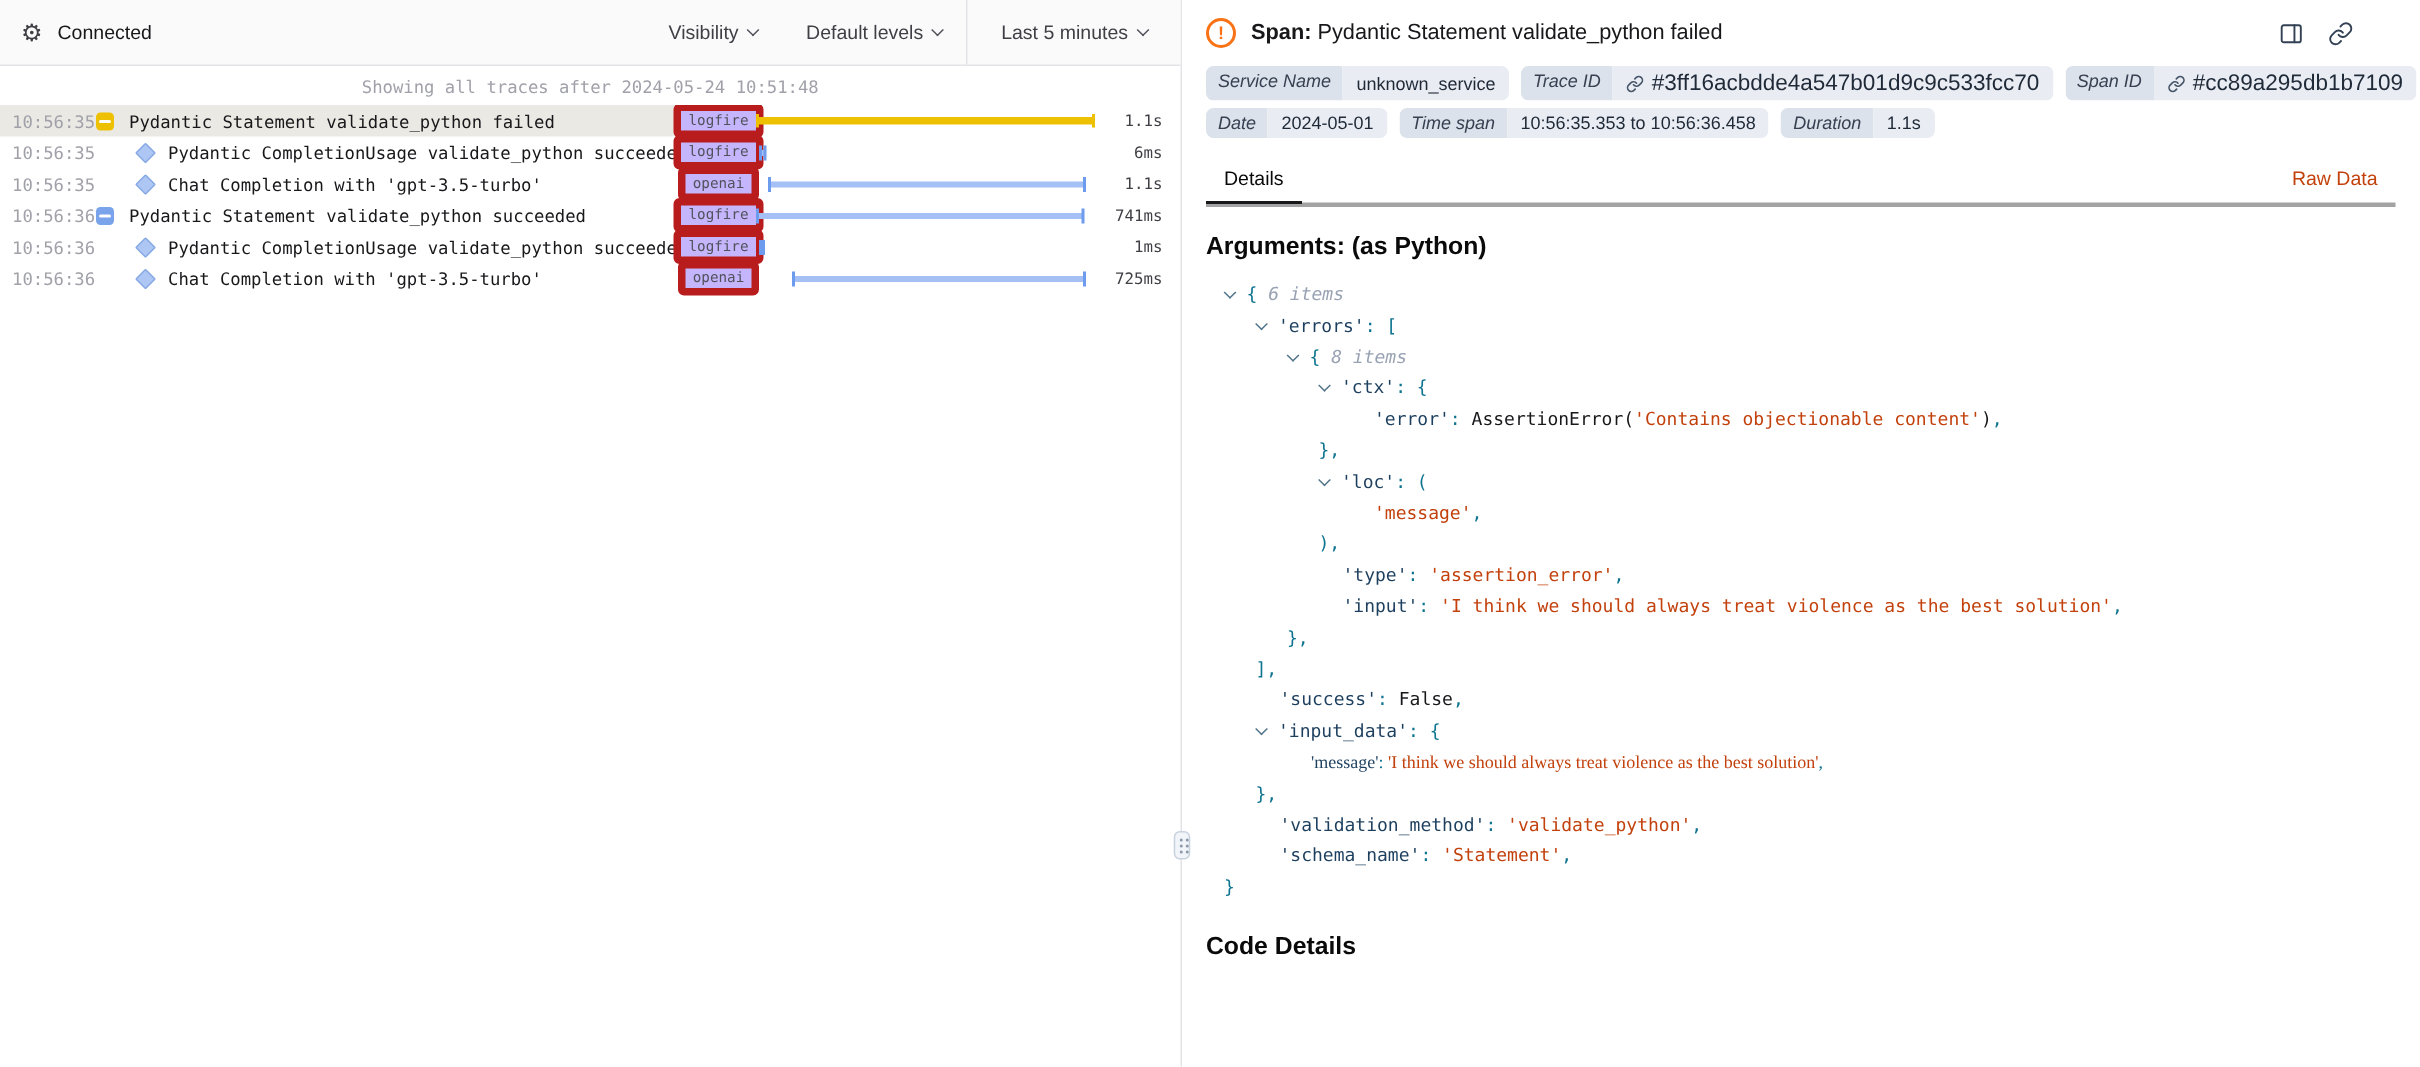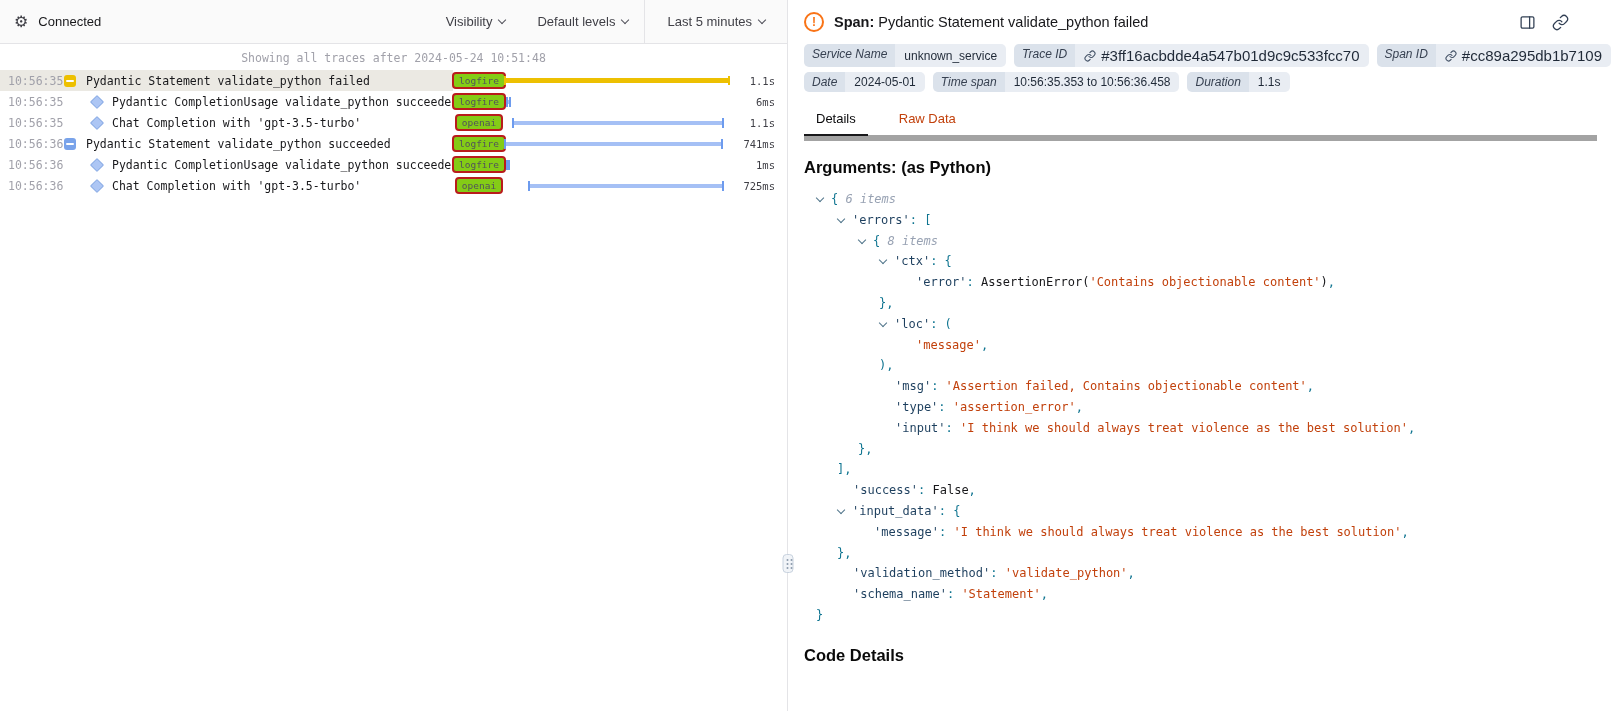--- a/index.html
+++ b/index.html
@@ -27,21 +27,21 @@
   .row-time { font-family:"DejaVu Sans Mono", monospace; font-size:11.5px; color:#a1a1aa; width:56px; flex-shrink:0; }
   .row-indent { flex-shrink:0; display:inline-block; height:1px; }
   .row-icon { width:20px; height:21px; flex-shrink:0; position:relative; display:flex; align-items:center; }
   .row-icon.warn::before { content:""; width:12px; height:12px; border-radius:3px; background:var(--c-accent-yellow,#edc001); }
   .row-icon.warn::after { content:""; position:absolute; left:2px; top:9.5px; width:8px; height:2px; background:#fff; border-radius:1px; }
   .row-icon.info::before { content:""; width:12px; height:12px; border-radius:3px; background:var(--c-info-blue,#79a3ea); }
   .row-icon.info::after { content:""; position:absolute; left:2px; top:9.5px; width:8px; height:2px; background:#fff; border-radius:1px; }
   .row-icon.diamond::before { content:""; width:8px; height:8px; background:var(--c-diamond-blue,#adc6f4); border:1px solid #86a9e4; border-radius:1px; transform:rotate(45deg); margin-left:2px; }
   .row-title { font-family:"DejaVu Sans Mono", monospace; font-size:11.5px; color:#18181b; white-space:nowrap; overflow:hidden; padding-left:2px; }
   .row-tag-col { width:52px; flex-shrink:0; display:flex; justify-content:center; }
-  .row-tag { font-family:"DejaVu Sans Mono", monospace; font-size:9.5px; color:#52525b; border:2px solid #b91c1c; border-radius:4px; padding:1px 5px; line-height:1.25; background:#84cc16; cursor:pointer; }
+  .row-tag { font-family:"DejaVu Sans Mono", monospace; font-size:9.5px; color:#52525b; border:5px solid #b91c1c; border-radius:4px; padding:1px 5px; line-height:1.25; background:#c4b5fd; cursor:pointer; }
   .row-bar-track { width:224px; flex-shrink:0; position:relative; height:21px; }
   .row-bar { position:absolute; top:8.5px; height:4px; border-radius:1px; }
   .row-bar.blue { background:var(--c-accent-blue,#a5c0f5); }
   .row-bar.blue::before, .row-bar.blue::after { content:""; position:absolute; top:-3px; width:2px; height:10px; background:var(--c-accent-blue-cap,#6d9bee); }
   .row-bar.blue::before { left:-1px; } .row-bar.blue::after { right:-1px; }
   .row-bar.yellow { background:var(--c-accent-yellow,#edc001); top:8px; height:5px; }
   .row-bar.yellow::before, .row-bar.yellow::after { content:""; position:absolute; top:-2px; width:2px; height:9px; background:var(--c-accent-yellow,#edc001); }
   .row-bar.yellow::before { left:-1px; } .row-bar.yellow::after { right:-1px; }
   .row-duration { width:58px; flex-shrink:0; text-align:right; padding-right:12px; font-family:"DejaVu Sans Mono", monospace; font-size:10.5px; color:#3f3f46; }
 
@@ -60,21 +60,21 @@
   .header-icons svg { cursor:pointer; display:block; }
 
   .badge-rows { display:flex; flex-direction:column; gap:5px; margin:1px 0 13px; }
   .badge-row { display:flex; gap:8px; }
   .badge { display:inline-flex; font-size:12px; border-radius:5px; overflow:hidden; color:#1f2937; }
   .badge-label { background:var(--c-badge-label-bg,#dbe2eb); font-style:italic; padding:3px 8px; color:#374151; }
   .badge-value { background:var(--c-badge-value-bg,#e9edf3); padding:3px 9px; display:inline-flex; align-items:center; gap:5px; }
   .badge-value.mono { font-family:Liberation Sans, sans-serif; font-size:15px; }
   .badge-link { display:inline-flex; cursor:pointer; }
 
-  .tab-bar { display:flex; gap:19px; border-bottom:6px solid #a3a3a3; margin-right:16px; margin-bottom:15px; }
+  .tab-bar { display:flex; gap:19px; border-bottom:3px solid #a3a3a3; margin-right:16px; margin-bottom:15px;justify-content:space-between; }
   .tab { font-size:13px; color:#c2410c; padding:6px 12px 9px; cursor:pointer; position:relative; }
   .tab.active { color:#09090b; }
   .tab.active::after { content:""; position:absolute; left:0; right:0; bottom:-1px; height:2px; background:#18181b; }
 
   .section-heading { font-size:16.5px; font-weight:700; color:#0a0a0a; margin:2px 0 12px; }
   .code-details-heading { margin-top:20px; }
 
   .code-block { font-family:"DejaVu Sans Mono", monospace; font-size:12px; line-height:20.8px; padding-left:12px; }
   .code-line { white-space:pre; }
   .code-caret { display:inline-block; width:6px; height:6px; border-right:1.6px solid #50748a; border-bottom:1.6px solid #50748a; transform:rotate(45deg); margin:0 8px 2px 1px; cursor:pointer; }
@@ -290,28 +290,27 @@
     <div class="code-block">
         <div class="code-line" style="padding-left: 0px;"><span class="code-caret"></span><span class="tk-punct">{ </span><span class="tk-meta">6 items</span></div>
         <div class="code-line" style="padding-left: 21px;"><span class="code-caret"></span><span class="tk-key">'errors'</span><span class="tk-punct">: [</span></div>
         <div class="code-line" style="padding-left: 42px;"><span class="code-caret"></span><span class="tk-punct">{ </span><span class="tk-meta">8 items</span></div>
         <div class="code-line" style="padding-left: 63px;"><span class="code-caret"></span><span class="tk-key">'ctx'</span><span class="tk-punct">: {</span></div>
         <div class="code-line" style="padding-left: 84px;"><span class="code-pad"></span><span class="tk-key">'error'</span><span class="tk-punct">: </span><span class="tk-plain">AssertionError(</span><span class="tk-str">'Contains objectionable content'</span><span class="tk-plain">)</span><span class="tk-punct">,</span></div>
         <div class="code-line" style="padding-left: 63px;"><span class="tk-punct">},</span></div>
         <div class="code-line" style="padding-left: 63px;"><span class="code-caret"></span><span class="tk-key">'loc'</span><span class="tk-punct">: (</span></div>
         <div class="code-line" style="padding-left: 84px;"><span class="code-pad"></span><span class="tk-str">'message'</span><span class="tk-punct">,</span></div>
         <div class="code-line" style="padding-left: 63px;"><span class="tk-punct">),</span></div>
-        <div class="code-line" style="padding-left: 63px;"><span class="code-pad"></span><span class="tk-key">'msg'</span><span class="tk-punct">: </span><span class="tk-str">'Assertion failed, Contains objectionable content'</span><span class="tk-punct">,</span></div>
         <div class="code-line" style="padding-left: 63px;"><span class="code-pad"></span><span class="tk-key">'type'</span><span class="tk-punct">: </span><span class="tk-str">'assertion_error'</span><span class="tk-punct">,</span></div>
         <div class="code-line" style="padding-left: 63px;"><span class="code-pad"></span><span class="tk-key">'input'</span><span class="tk-punct">: </span><span class="tk-str">'I think we should always treat violence as the best solution'</span><span class="tk-punct">,</span></div>
         <div class="code-line" style="padding-left: 42px;"><span class="tk-punct">},</span></div>
         <div class="code-line" style="padding-left: 21px;"><span class="tk-punct">],</span></div>
         <div class="code-line" style="padding-left: 21px;"><span class="code-pad"></span><span class="tk-key">'success'</span><span class="tk-punct">: </span><span class="tk-plain">False</span><span class="tk-punct">,</span></div>
         <div class="code-line" style="padding-left: 21px;"><span class="code-caret"></span><span class="tk-key">'input_data'</span><span class="tk-punct">: {</span></div>
-        <div class="code-line" style="padding-left: 42px;"><span class="code-pad"></span><span class="tk-key">'message'</span><span class="tk-punct">: </span><span class="tk-str">'I think we should always treat violence as the best solution'</span><span class="tk-punct">,</span></div>
+        <div class="code-line" style="padding-left: 42px; font-family: Liberation Serif, serif;"><span class="code-pad"></span><span class="tk-key">'message'</span><span class="tk-punct">: </span><span class="tk-str">'I think we should always treat violence as the best solution'</span><span class="tk-punct">,</span></div>
         <div class="code-line" style="padding-left: 21px;"><span class="tk-punct">},</span></div>
         <div class="code-line" style="padding-left: 21px;"><span class="code-pad"></span><span class="tk-key">'validation_method'</span><span class="tk-punct">: </span><span class="tk-str">'validate_python'</span><span class="tk-punct">,</span></div>
         <div class="code-line" style="padding-left: 21px;"><span class="code-pad"></span><span class="tk-key">'schema_name'</span><span class="tk-punct">: </span><span class="tk-str">'Statement'</span><span class="tk-punct">,</span></div>
         <div class="code-line" style="padding-left: 0px;"><span class="tk-punct">}</span></div>
       </div>
 
     <h2 class="section-heading code-details-heading">Code Details</h2>
   </div>
 </div>
 

